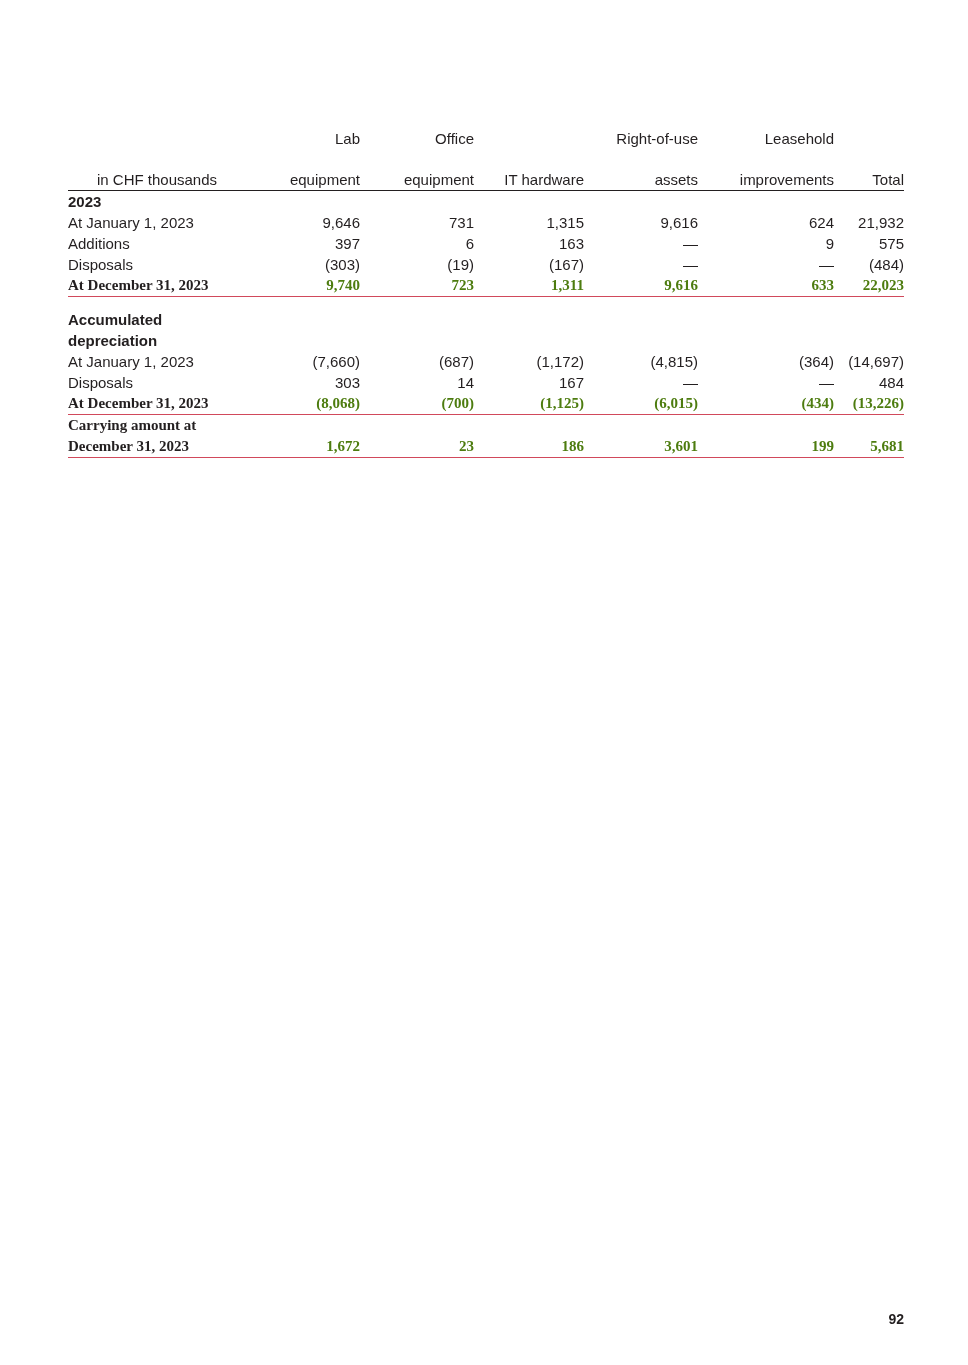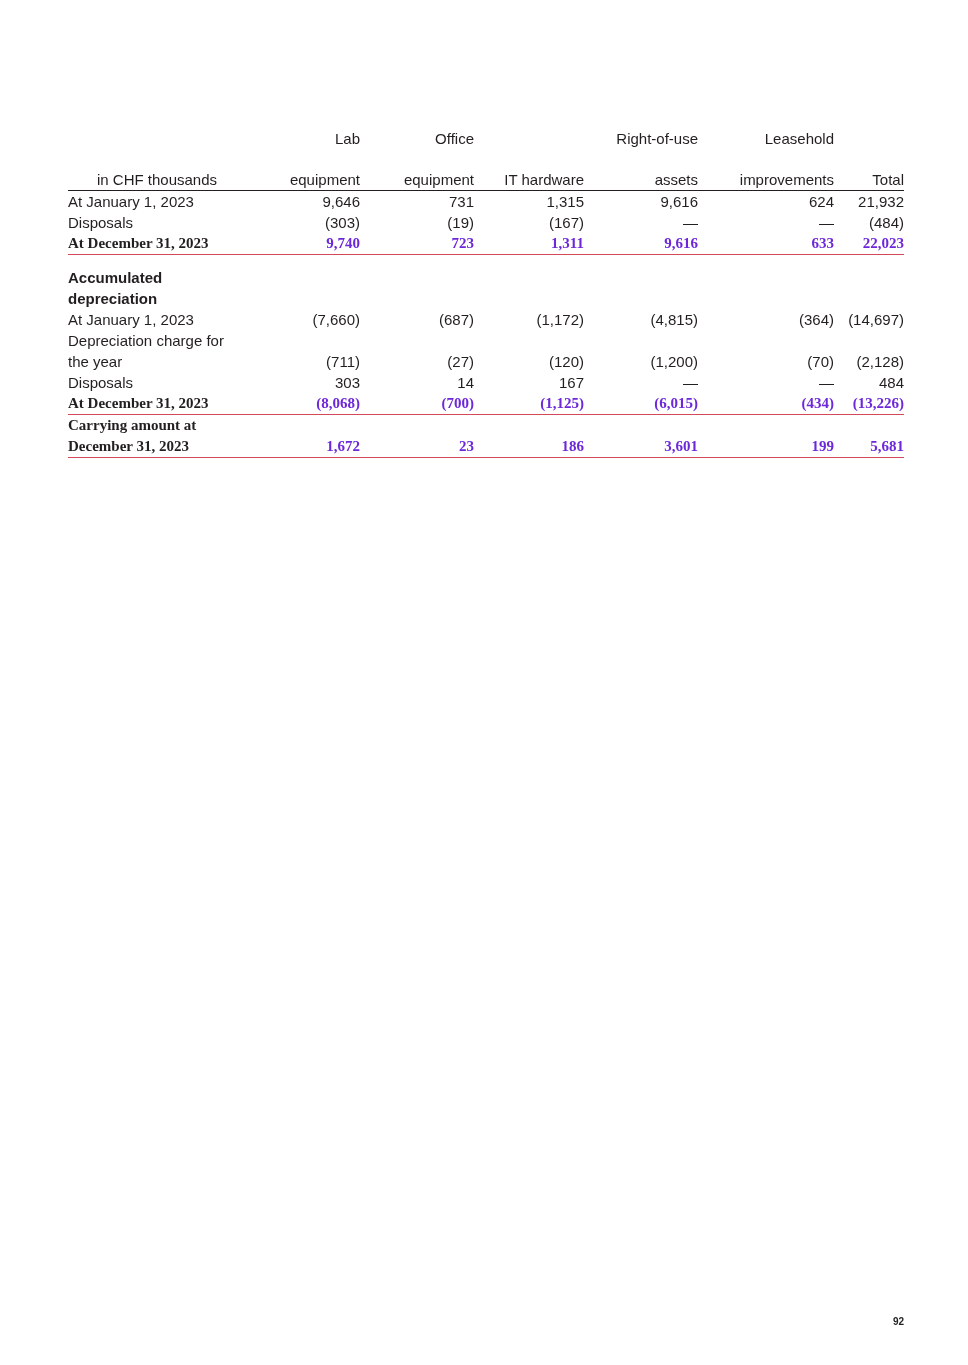--- a/index.html
+++ b/index.html
@@ -79,41 +79,41 @@
   }
   td.num {
     text-align: right;
     color: #595959;
     padding-top: 2px;
     padding-bottom: 2px;
     padding-left: 6px;
     font-variant-numeric: tabular-nums;
   }
   td.num.bold {
-    color: #6d28d9;
+    color: #4d7c0f;
     font-weight: bold;
   }
   tr.rule-red td {
     border-bottom: 1.4px solid #d1495b;
     font-family: Liberation Serif, serif;
   }
   tr.section-gap td {
     height: 12px;
     font-size: 1px;
     line-height: 1px;
   }
   .two-line {
     display: block;
     margin-top: 20px;
   }
   .page-number {
     position: absolute;
     right: 64px;
     bottom: 38px;
-    font-size: 10px;
+    font-size: 14px;
     font-weight: bold;
     color: #231f20;
     margin-left: 28px;
   }
 </style>
 </head>
 <body>
 
 <div class="page">
 
@@ -152,32 +152,50 @@
             <span class="two-line">improvements</span>
           </th>
           <th class="hdr">
             <span class="two-line"></span>
             <span class="two-line">Total</span>
           </th>
         </tr>
       </thead>
       <tbody>
 
+        <tr>
+          <td class="lbl bold">2023</td>
+          <td class="num bold"></td>
+          <td class="num bold"></td>
+          <td class="num bold"></td>
+          <td class="num bold"></td>
+          <td class="num bold"></td>
+          <td class="num bold"></td>
+        </tr>
 
 
         <tr>
           <td class="lbl">At January 1, 2023</td>
           <td class="num">9,646</td>
           <td class="num">731</td>
           <td class="num">1,315</td>
           <td class="num">9,616</td>
           <td class="num">624</td>
           <td class="num">21,932</td>
         </tr>
 
+        <tr>
+          <td class="lbl">Additions</td>
+          <td class="num">397</td>
+          <td class="num">6</td>
+          <td class="num">163</td>
+          <td class="num">—</td>
+          <td class="num">9</td>
+          <td class="num">575</td>
+        </tr>
 
         <tr>
           <td class="lbl">Disposals</td>
           <td class="num">(303)</td>
           <td class="num">(19)</td>
           <td class="num">(167)</td>
           <td class="num">—</td>
           <td class="num">—</td>
           <td class="num">(484)</td>
         </tr>
@@ -208,29 +226,20 @@
         <tr>
           <td class="lbl">At January 1, 2023</td>
           <td class="num">(7,660)</td>
           <td class="num">(687)</td>
           <td class="num">(1,172)</td>
           <td class="num">(4,815)</td>
           <td class="num">(364)</td>
           <td class="num">(14,697)</td>
         </tr>
 
-        <tr>
-          <td class="lbl">Depreciation charge for the year</td>
-          <td class="num">(711)</td>
-          <td class="num">(27)</td>
-          <td class="num">(120)</td>
-          <td class="num">(1,200)</td>
-          <td class="num">(70)</td>
-          <td class="num">(2,128)</td>
-        </tr>
 
         <tr>
           <td class="lbl">Disposals</td>
           <td class="num">303</td>
           <td class="num">14</td>
           <td class="num">167</td>
           <td class="num">—</td>
           <td class="num">—</td>
           <td class="num">484</td>
         </tr>

